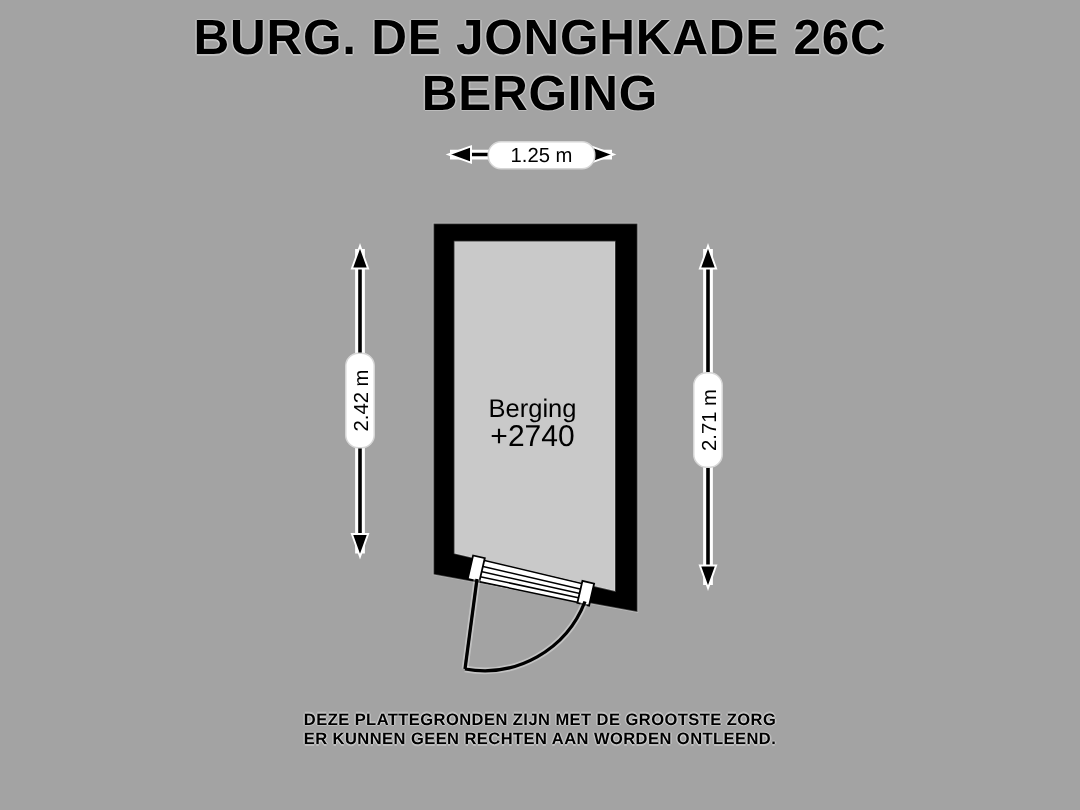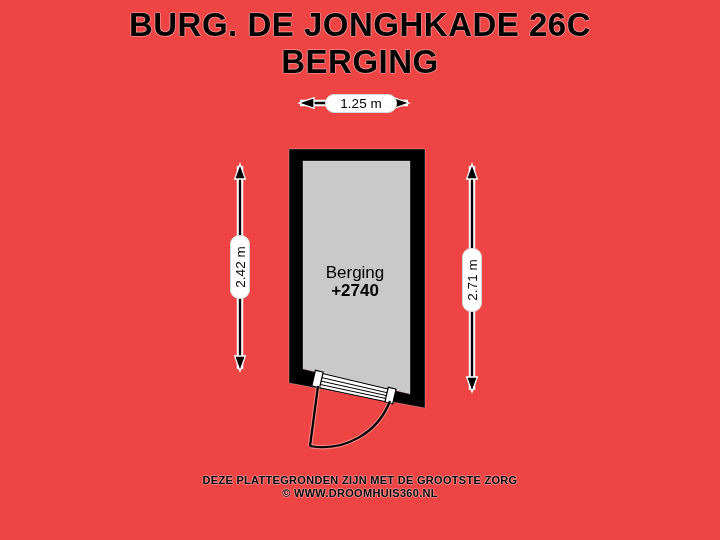--- a/index.html
+++ b/index.html
@@ -1,17 +1,17 @@
 <!DOCTYPE html>
 <html><head>
 <meta charset="utf-8">
 <style>
   html,body{margin:0;padding:0;background:#000;}
   .stage{
-    position:relative;width:720px;height:540px;background:#ef4444;
+    position:relative;width:720px;height:540px;background:#a3a3a3;
     font-family:"Liberation Sans", sans-serif;overflow:hidden;
   }
   .halo{
     color:#000;
     text-shadow:0 1px 0 rgba(255,255,255,.30), 0 -1px 0 rgba(255,255,255,.30),
                 1px 0 0 rgba(255,255,255,.30), -1px 0 0 rgba(255,255,255,.30);
   }
   .title{
     position:absolute;left:0;right:0;top:6px;text-align:center;
     font-weight:bold;font-size:33px;line-height:37px;letter-spacing:.5px;
@@ -22,21 +22,21 @@
     color:#000;font-size:13.5px;display:flex;align-items:center;justify-content:center;
     box-sizing:border-box;white-space:nowrap;
   }
   .pill-top{left:325px;top:94px;width:72px;height:19px;}
   .pill-left{left:208px;top:257px;width:64px;height:20px;transform:rotate(-90deg);}
   .pill-right{left:440px;top:270px;width:64px;height:20px;transform:rotate(-90deg);}
   .room-label{
     position:absolute;left:280px;top:263px;width:150px;text-align:center;color:#000;
   }
   .room-name{font-size:17px;line-height:19px;}
-  .room-level{font-size:17px;line-height:18px;font-weight:bold;}
+  .room-level{font-size:20px;line-height:18px;}
   .footer{
     position:absolute;left:0;right:0;top:474px;text-align:center;
     font-weight:bold;font-size:11px;line-height:12.9px;letter-spacing:.3px;
   }
 </style>
 </head>
 <body>
 
 <div class="stage">
 
@@ -93,16 +93,16 @@
   <div class="pill pill-left">2.42 m</div>
   <div class="pill pill-right">2.71 m</div>
 
   <div class="room-label">
     <div class="room-name">Berging</div>
     <div class="room-level">+2740</div>
   </div>
 
   <div class="footer halo">
     <div>DEZE PLATTEGRONDEN ZIJN MET DE GROOTSTE ZORG</div>
-    <div>© WWW.DROOMHUIS360.NL</div>
+    <div>ER KUNNEN GEEN RECHTEN AAN WORDEN ONTLEEND.</div>
   </div>
 
 </div>
 
 </body></html>

